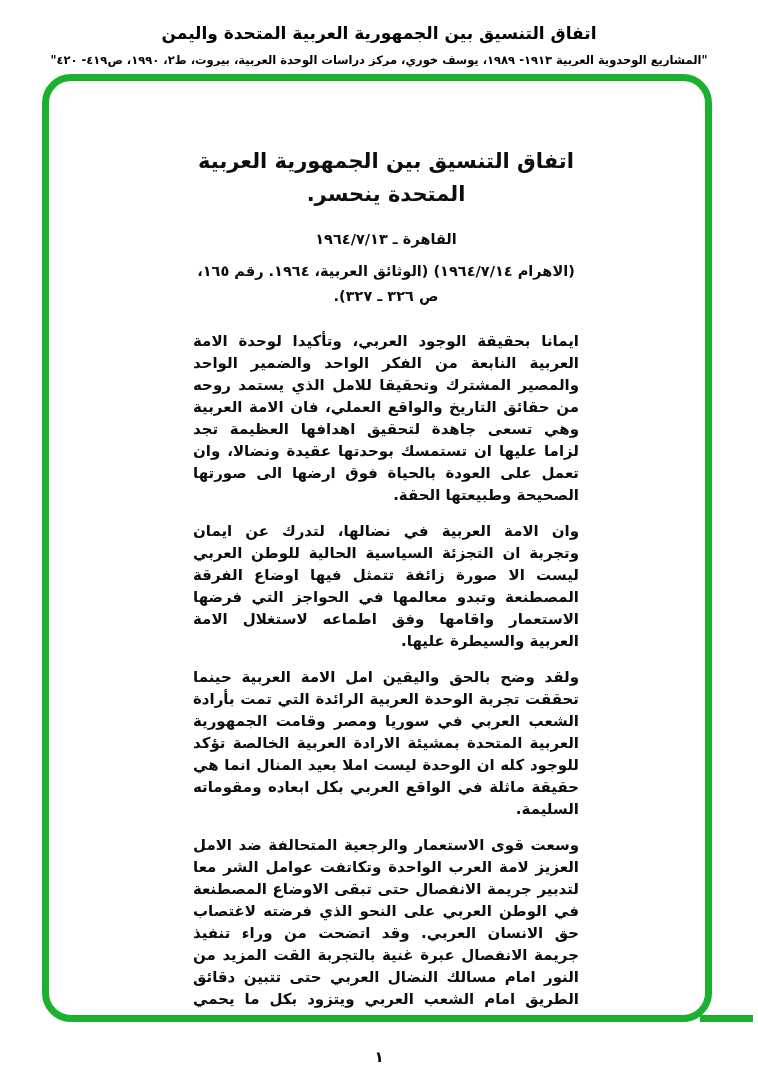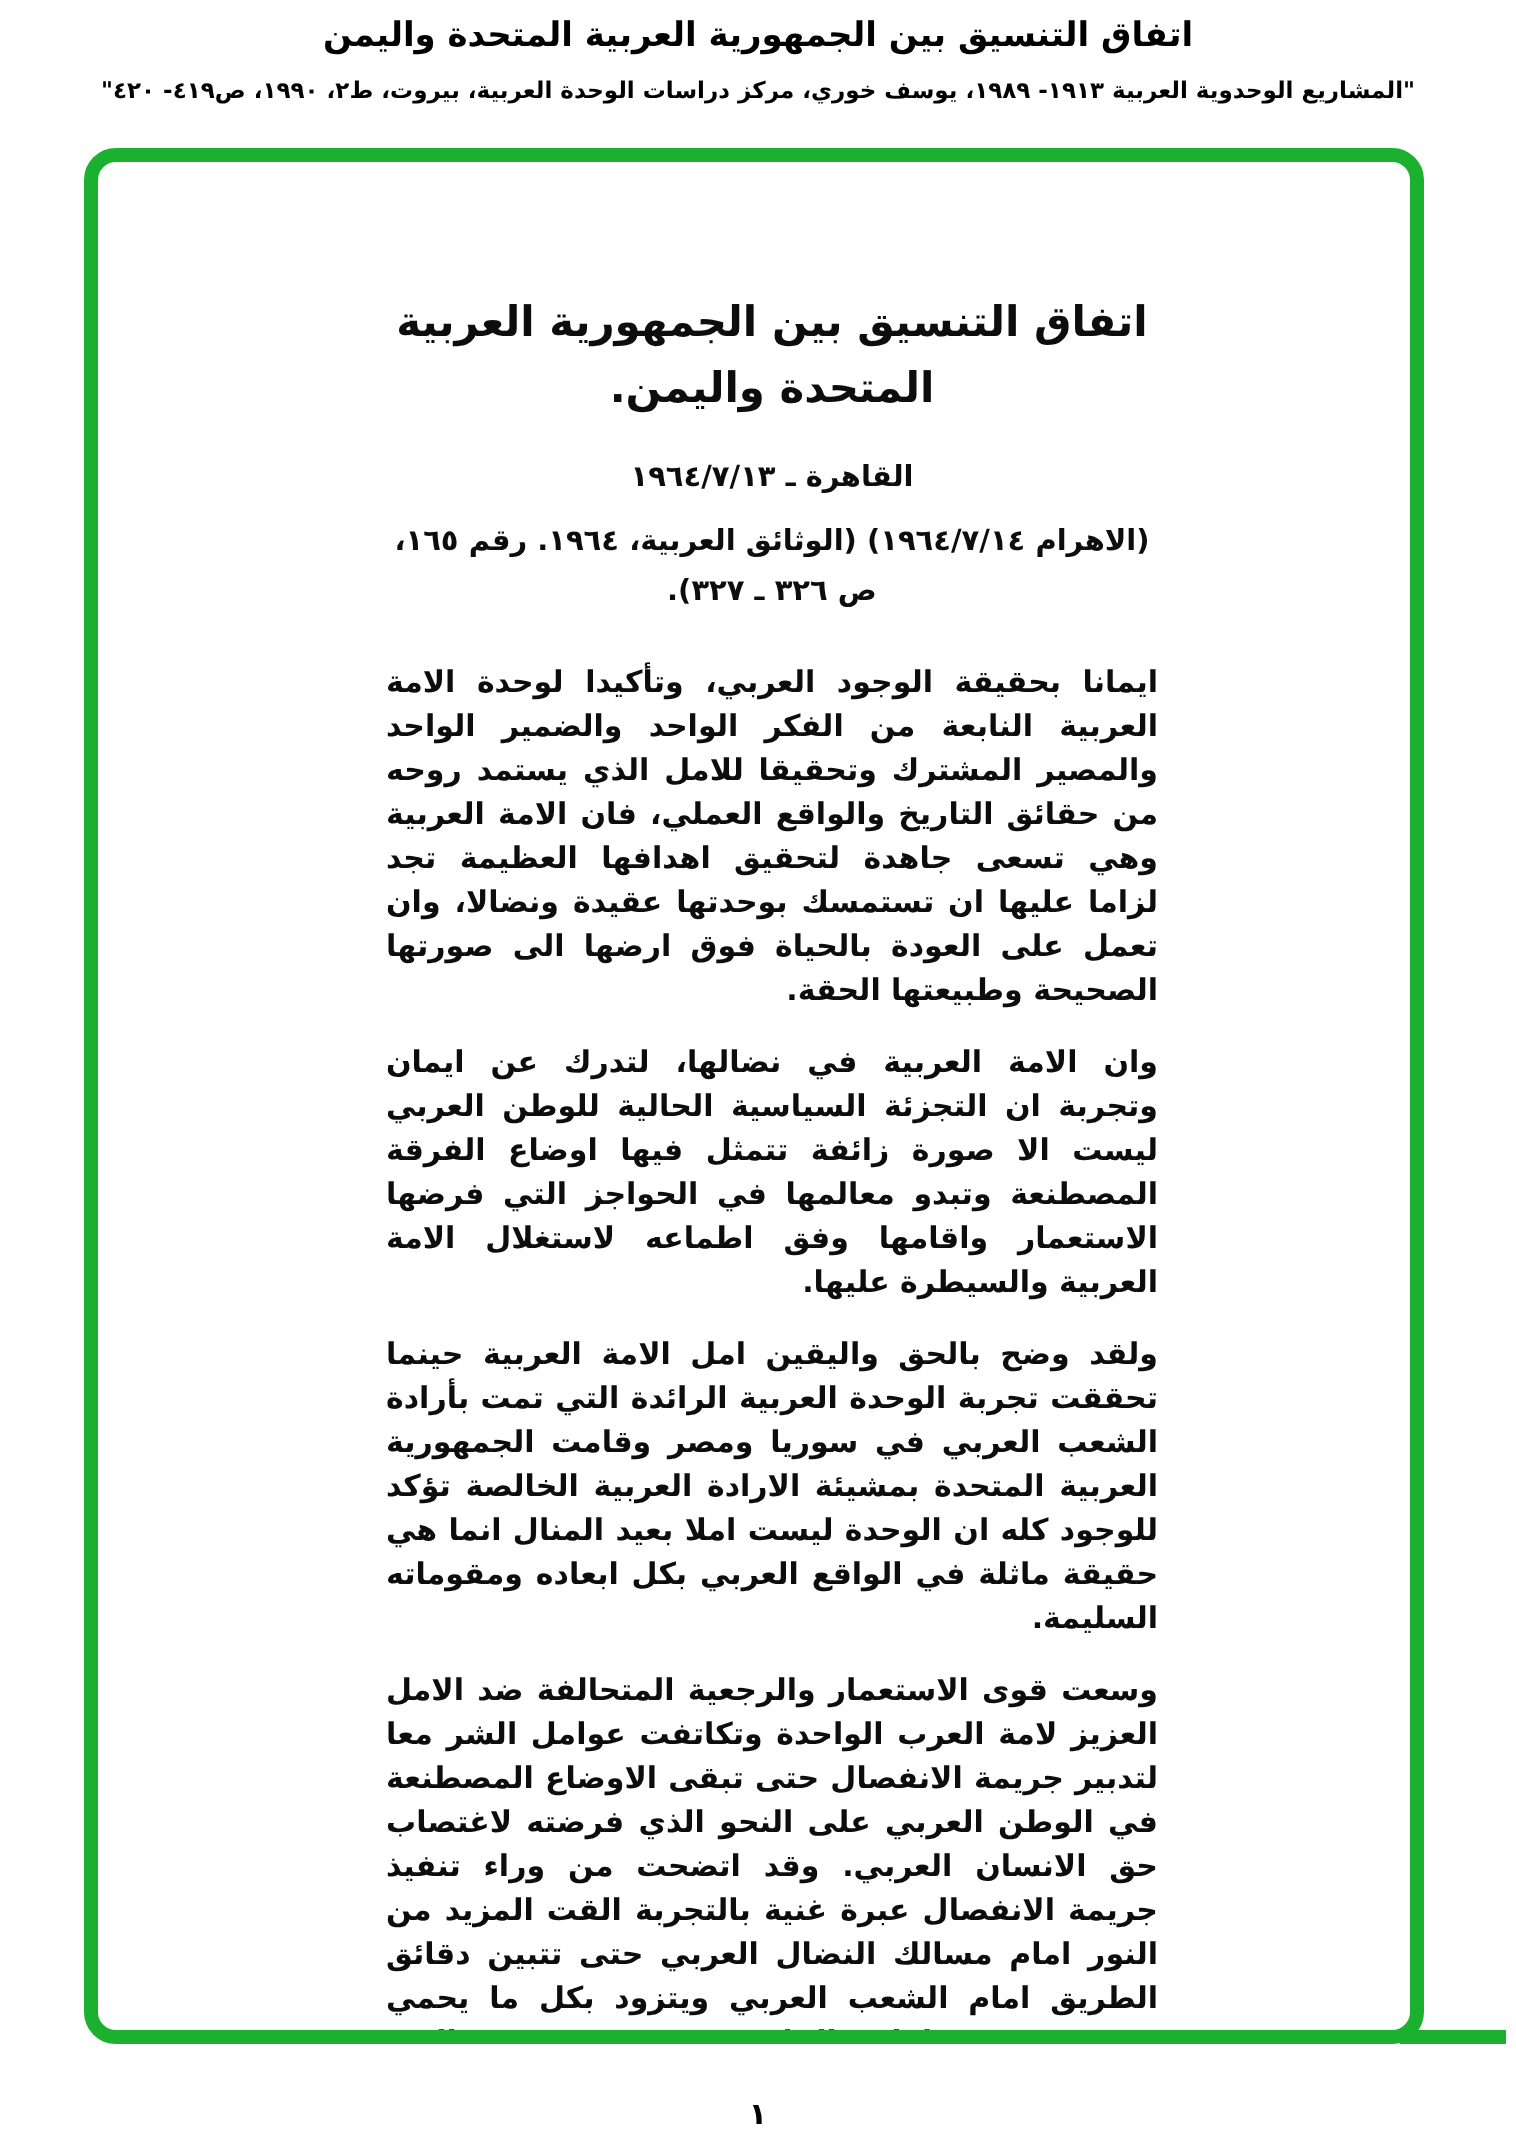--- a/index.html
+++ b/index.html
@@ -15,42 +15,42 @@
   }
   .page {
     position: relative;
     width: 758px;
     height: 1078px;
     overflow: hidden;
     background: #ffffff;
   }
   .page-header {
     text-align: center;
-    padding-top: 7px;
+    padding-top: 22px;
   }
   .page-header .hdr-title {
     font-size: 17px;
     font-weight: bold;
     line-height: 1.3;
     color: #000000;
   }
   .page-header .hdr-source {
     font-size: 11.5px;
     font-weight: bold;
     margin-top: 9px;
     color: #000000;
   }
   .frame {
     position: absolute;
     left: 42px;
     top: 74px;
     width: 656px;
     height: 934px;
     border: 7px solid #1bb12f;
-    border-radius: 16px;
+    border-radius: 29px;
     background: #ffffff;
     overflow: hidden;
   }
   .frame-artifact {
     position: absolute;
     left: 700px;
     top: 1015px;
     width: 53px;
     height: 7px;
     background: #1bb12f;
@@ -113,21 +113,21 @@
   <div class="page-header">
     <div class="hdr-title">اتفاق التنسيق بين الجمهورية العربية المتحدة واليمن</div>
     <div class="hdr-source">"المشاريع الوحدوية العربية ١٩١٣- ١٩٨٩، يوسف خوري، مركز دراسات الوحدة العربية، بيروت، ط٢، ١٩٩٠، ص٤١٩- ٤٢٠"</div>
   </div>
 
   <div class="frame">
     <div class="content">
 
       <div class="doc-title">
         <div>اتفاق التنسيق بين الجمهورية العربية</div>
-        <div>المتحدة واليمن.</div>
+        <div>المتحدة ينحسر.</div>
       </div>
 
       <div class="dateline">القاهرة ـ ١٩٦٤/٧/١٣</div>
 
       <div class="citation">(الاهرام ١٩٦٤/٧/١٤) (الوثائق العربية، ١٩٦٤. رقم ١٦٥، ص ٣٢٦ ـ ٣٢٧).</div>
 
       <div class="body-text">
           <p>ايمانا بحقيقة الوجود العربي، وتأكيدا لوحدة الامة العربية النابعة من الفكر الواحد والضمير الواحد والمصير المشترك وتحقيقا للامل الذي يستمد روحه من حقائق التاريخ والواقع العملي، فان الامة العربية وهي تسعى جاهدة لتحقيق اهدافها العظيمة تجد لزاما عليها ان تستمسك بوحدتها عقيدة ونضالا، وان تعمل على العودة بالحياة فوق ارضها الى صورتها الصحيحة وطبيعتها الحقة.</p>
           <p>وان الامة العربية في نضالها، لتدرك عن ايمان وتجربة ان التجزئة السياسية الحالية للوطن العربي ليست الا صورة زائفة تتمثل فيها اوضاع الفرقة المصطنعة وتبدو معالمها في الحواجز التي فرضها الاستعمار واقامها وفق اطماعه لاستغلال الامة العربية والسيطرة عليها.</p>
           <p>ولقد وضح بالحق واليقين امل الامة العربية حينما تحققت تجربة الوحدة العربية الرائدة التي تمت بأرادة الشعب العربي في سوريا ومصر وقامت الجمهورية العربية المتحدة بمشيئة الارادة العربية الخالصة تؤكد للوجود كله ان الوحدة ليست املا بعيد المنال انما هي حقيقة ماثلة في الواقع العربي بكل ابعاده ومقوماته السليمة.</p>

